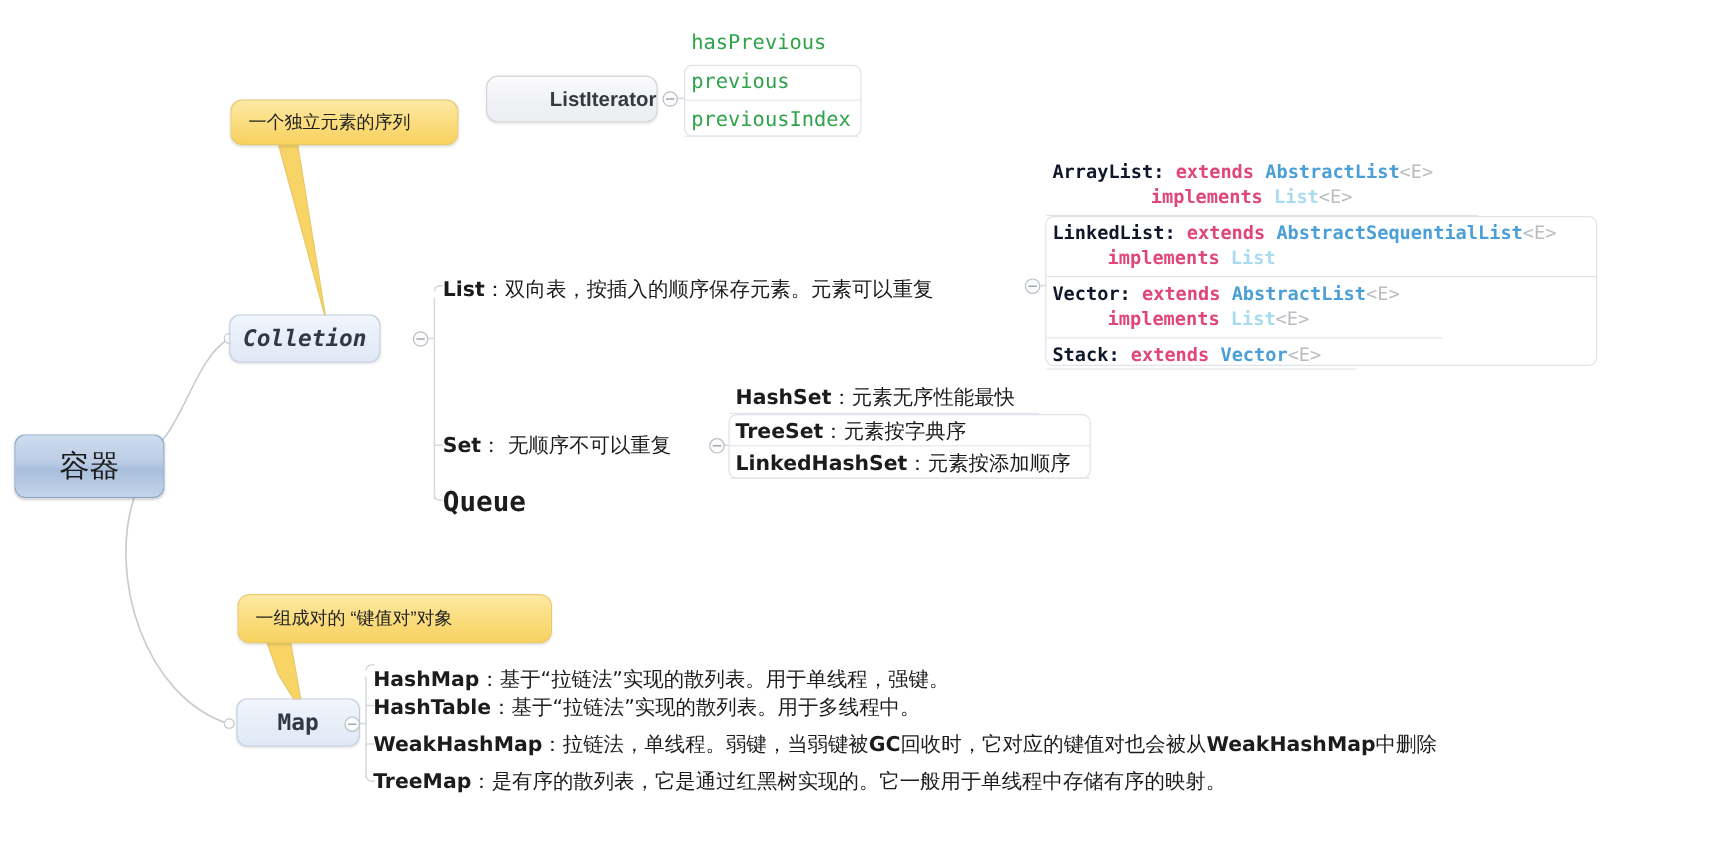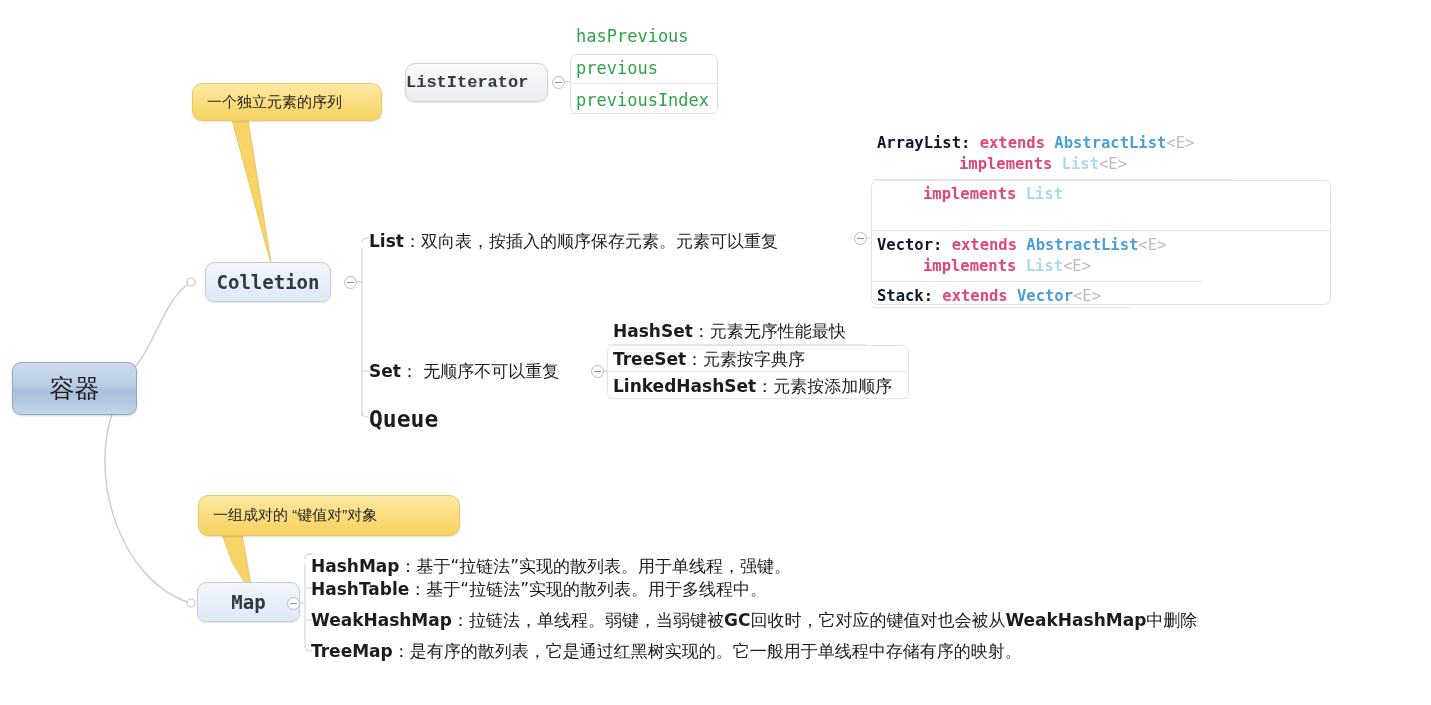--- a/index.html
+++ b/index.html
@@ -33,31 +33,31 @@
 
   .branch-node{
     border:1px solid #c2cede;
     border-radius:9px;
     background:linear-gradient(to bottom,#f2f6fc 0%,#e6eef8 55%,#dfe9f6 100%);
     box-shadow:0 1px 2px rgba(0,0,0,.12);
     display:flex;align-items:center;justify-content:center;
     font-weight:bold;color:#2f3a44;
     font-family:"DejaVu Sans Mono","Liberation Mono",monospace;
   }
-  #node-collection{left:205px;top:262px;width:126px;height:40px;font-size:19px;}
+  #node-collection{left:191px;top:262px;width:126px;height:40px;font-size:19px;font-style:italic;}
   #node-map{left:197px;top:582px;width:103px;height:40px;font-size:19px;}
 
   .grey-node{
     border:1px solid #d0d3d8;
     border-radius:10px;
     background:linear-gradient(to bottom,#fbfbfd 0%,#f0f1f4 55%,#eceef2 100%);
     box-shadow:0 1px 2px rgba(0,0,0,.10);
-    display:flex;align-items:center;justify-content:flex-start;
+    display:flex;align-items:center;justify-content:flex-end;
     font-weight:bold;color:#333a40;
-    font-family:Liberation Mono, monospace;
+    font-family:Liberation Sans, sans-serif;
   }
   #node-listiterator{left:405px;top:63px;width:143px;height:39px;font-size:17px;}
 
   
   .callout{
     position:absolute;
     border:1px solid #e8c96a;
     border-radius:10px;
     background:linear-gradient(to bottom,#fde9a4 0%,#fbdc7c 55%,#f7d260 100%);
     box-shadow:0 1px 2px rgba(0,0,0,.13);
@@ -246,20 +246,25 @@
       <span class="kw">extends</span>
       <span class="type">AbstractList</span><span class="gen">&lt;E&gt;</span>
     </div>
     <div style="padding-left:82px;">
       <span class="kw">implements</span>
       <span class="type-pale">List</span><span class="gen">&lt;E&gt;</span>
     </div>
   </div>
 
   <div class="code-row" style="left:877px;top:184px;">
+    <div>
+      <span class="cls">LinkedList</span><span class="cls">:</span>
+      <span class="kw">extends</span>
+      <span class="type">AbstractSequentialList</span><span class="gen">&lt;E&gt;</span>
+    </div>
     <div style="padding-left:46px;">
       <span class="kw">implements</span>
       <span class="type-pale">List</span><span class="gen"></span>
     </div>
   </div>
 
   <div class="code-row" style="left:877px;top:235px;">
     <div>
       <span class="cls">Vector</span><span class="cls">:</span>
       <span class="kw">extends</span>

